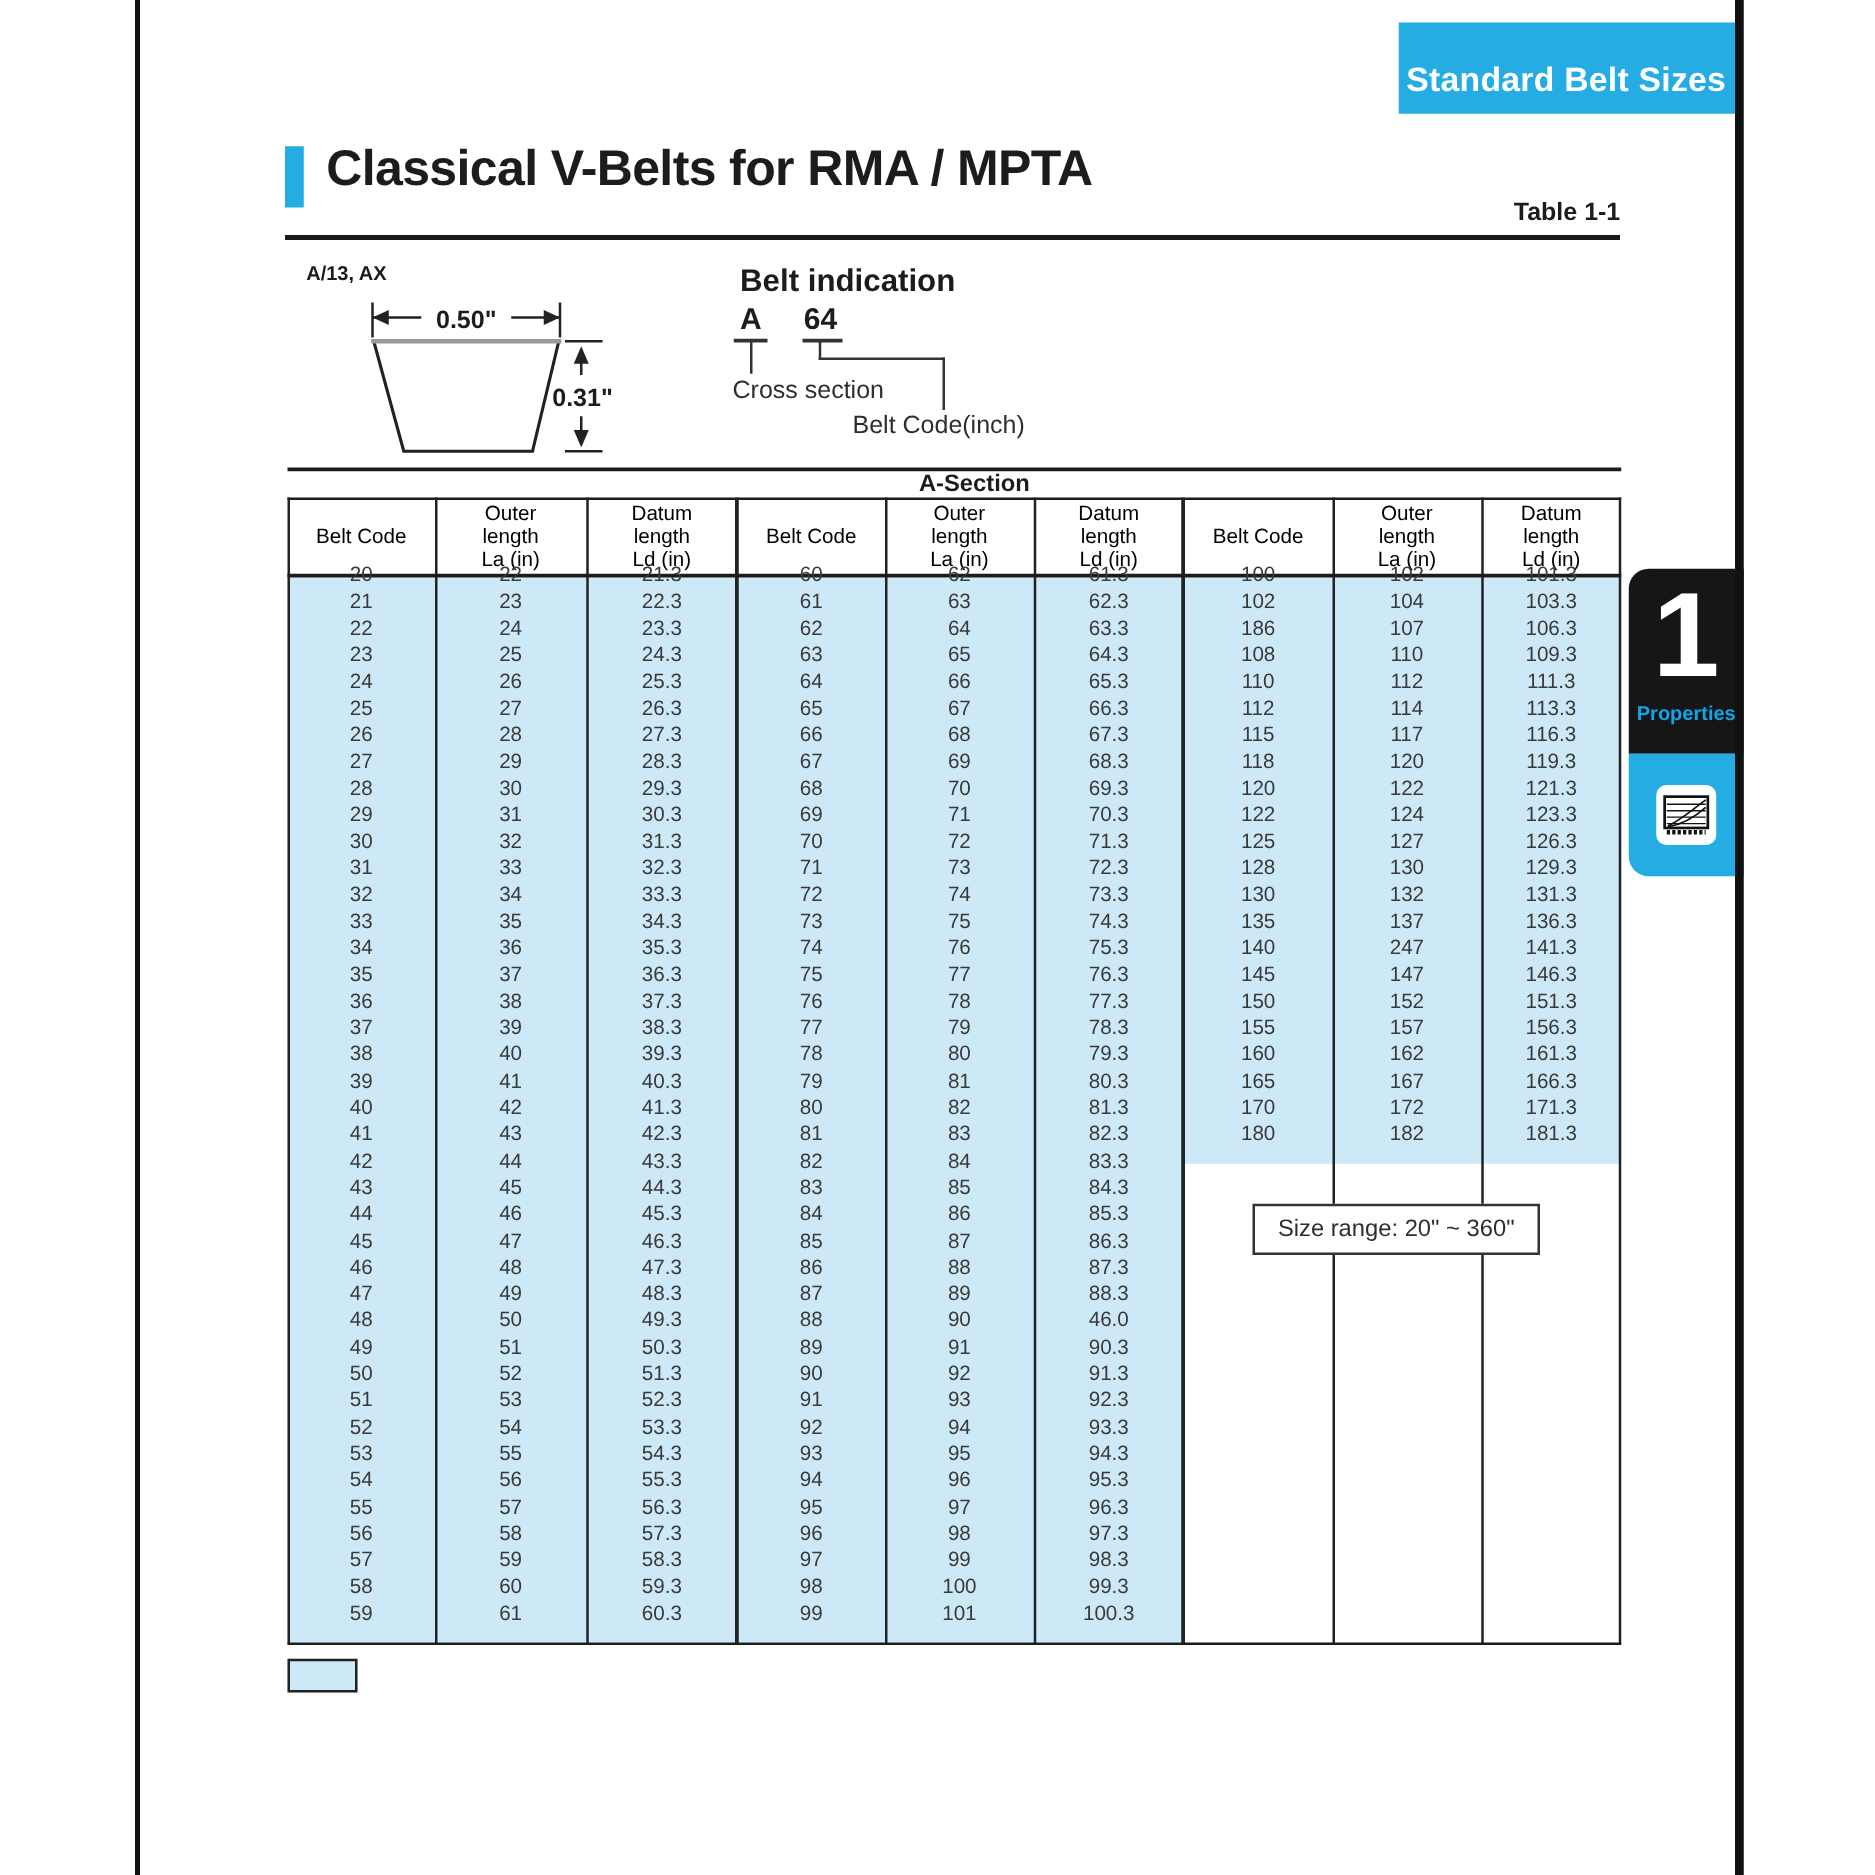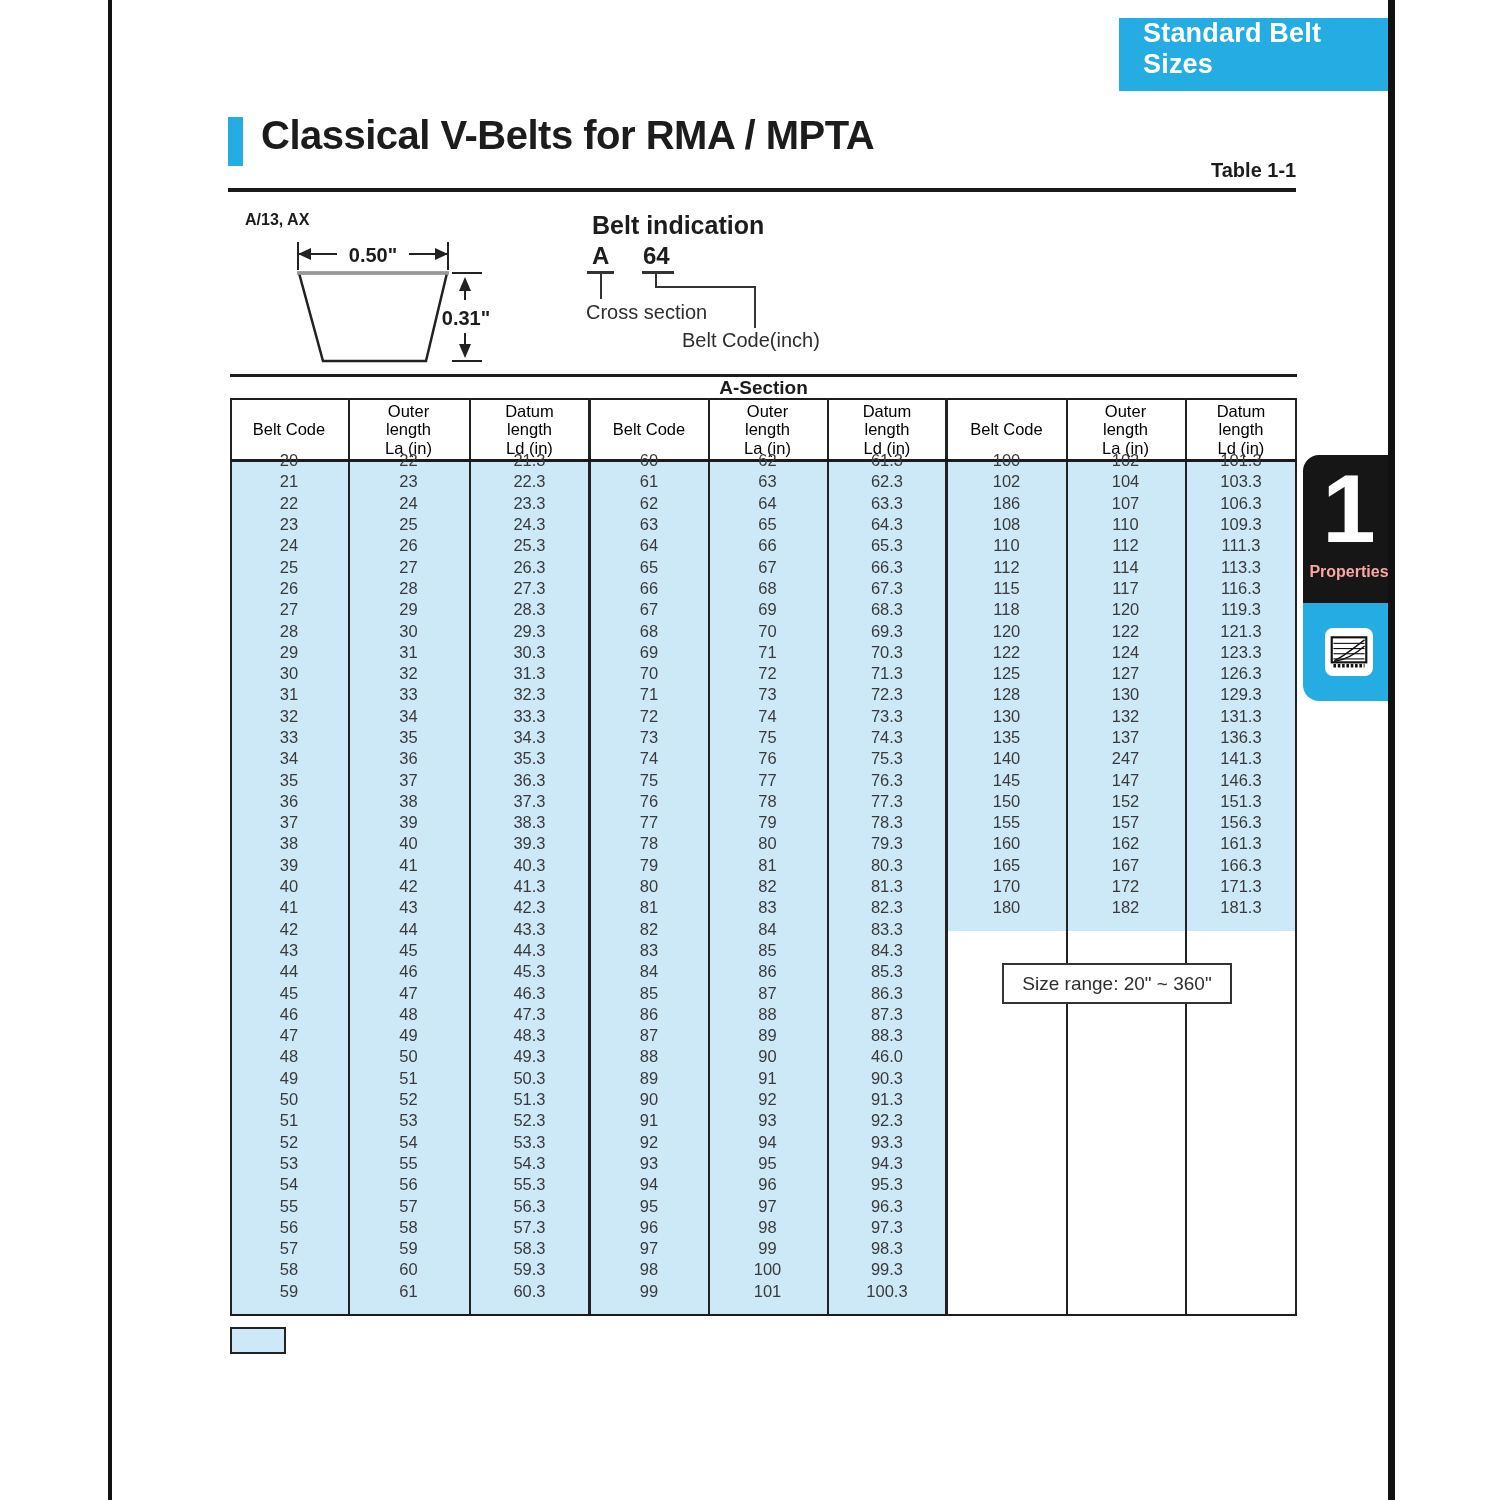--- a/index.html
+++ b/index.html
@@ -6,42 +6,42 @@
   .page{position:relative;width:1500px;height:1500px;background:#fff;overflow:hidden;
         font-family:"Liberation Sans",sans-serif;color:#1c1c1c;}
   .abs{position:absolute;}
 
   
   .edge-left{left:108px;top:0;width:4px;height:1500px;background:#111;}
   .edge-right{left:1388px;top:0;width:7px;height:1500px;background:#111;}
 
   
   .corner-tab{left:1119px;top:18px;width:269px;height:73px;background:#25ace3;
-              display:flex;align-items:flex-end;padding:0 0 11px 24px;box-sizing:border-box;}
+              display:flex;align-items:flex-end;padding:0 0 11px 6px;box-sizing:border-box;}
   .corner-tab span{color:#fff;font-weight:bold;font-size:27px;letter-spacing:.2px;}
 
   
   .accent-bar{left:228px;top:117px;width:15px;height:49px;background:#25ace3;}
   .page-title{left:261px;top:113px;font-size:40px;font-weight:bold;letter-spacing:-.5px;}
   .table-ref{left:1211px;top:159px;font-size:20px;font-weight:bold;text-align:center;}
   .title-rule{left:228px;top:188px;width:1068px;height:4px;background:#1a1a1a;}
   .section-code{left:245px;top:211px;font-size:16px;font-weight:bold;}
 
   
   .bi-head{left:592px;top:211px;font-size:25px;font-weight:bold;}
   .bi-a{left:592px;top:242px;font-size:24px;font-weight:bold;}
   .bi-64{left:643px;top:242px;font-size:24px;font-weight:bold;}
   .bi-line{background:#333;}
   .bi-cross{left:586px;top:301px;font-size:20px;color:#2e2e2e;}
   .bi-code{left:682px;top:329px;font-size:20px;color:#2e2e2e;}
 
   
   .table-box{left:230px;top:374px;width:1067px;height:943px;}
   .t-topline{left:0;top:0;width:1067px;height:3px;background:#1c1c1c;}
-  .t-caption{left:0;top:4px;width:1067px;height:27px;text-align:center;
+  .t-caption{left:16px;top:4px;width:1067px;height:27px;text-align:center;
              font-size:19px;font-weight:bold;line-height:20px;}
   .t-capline{left:0;top:24px;width:1067px;height:2px;background:#1c1c1c;}
   .t-headline{left:0;top:85px;width:1067px;height:3px;background:#1c1c1c;}
   .t-bottomline{left:0;top:940px;width:1067px;height:2px;background:#1c1c1c;}
 
   .vl{position:absolute;top:24px;height:917px;background:#222;}
   .vl.thin{width:2px;} .vl.thick{width:3px;}
 
   .hgrid{position:absolute;top:26px;height:59px;display:grid;}
   .hcell{display:flex;align-items:center;justify-content:center;text-align:center;
@@ -57,21 +57,21 @@
 
   
   .legend{left:230px;top:1327px;display:flex;align-items:center;}
   .legend-swatch{width:52px;height:23px;background:#cde9f8;border:2px solid #222;}
   .legend-text{margin-left:6px;font-size:20px;color:#2b2b2b;line-height:25px;}
 
   
   .chap-black{left:1303px;top:455px;width:92px;height:148px;background:#161616;
               border-radius:16px 0 0 0;display:flex;flex-direction:column;align-items:center;}
   .chap-num{color:#fff;font-size:96px;font-weight:bold;line-height:104px;margin-top:2px;}
-  .chap-label{color:#fca5a5;font-size:16px;font-weight:bold;margin-top:2px;}
+  .chap-label{color:#0ea5e9;font-size:16px;font-weight:bold;margin-top:2px;}
   .chap-cyan{left:1303px;top:603px;width:92px;height:98px;background:#25ace3;
              border-radius:0 0 0 16px;display:flex;align-items:center;justify-content:center;}
   .chap-icon{width:48px;height:48px;background:#fff;border-radius:8px;
              display:flex;align-items:center;justify-content:center;}
   svg text{font-family:"Liberation Sans",sans-serif;}
 </style>
 </head>
 <body>
 
 <div class="page">

